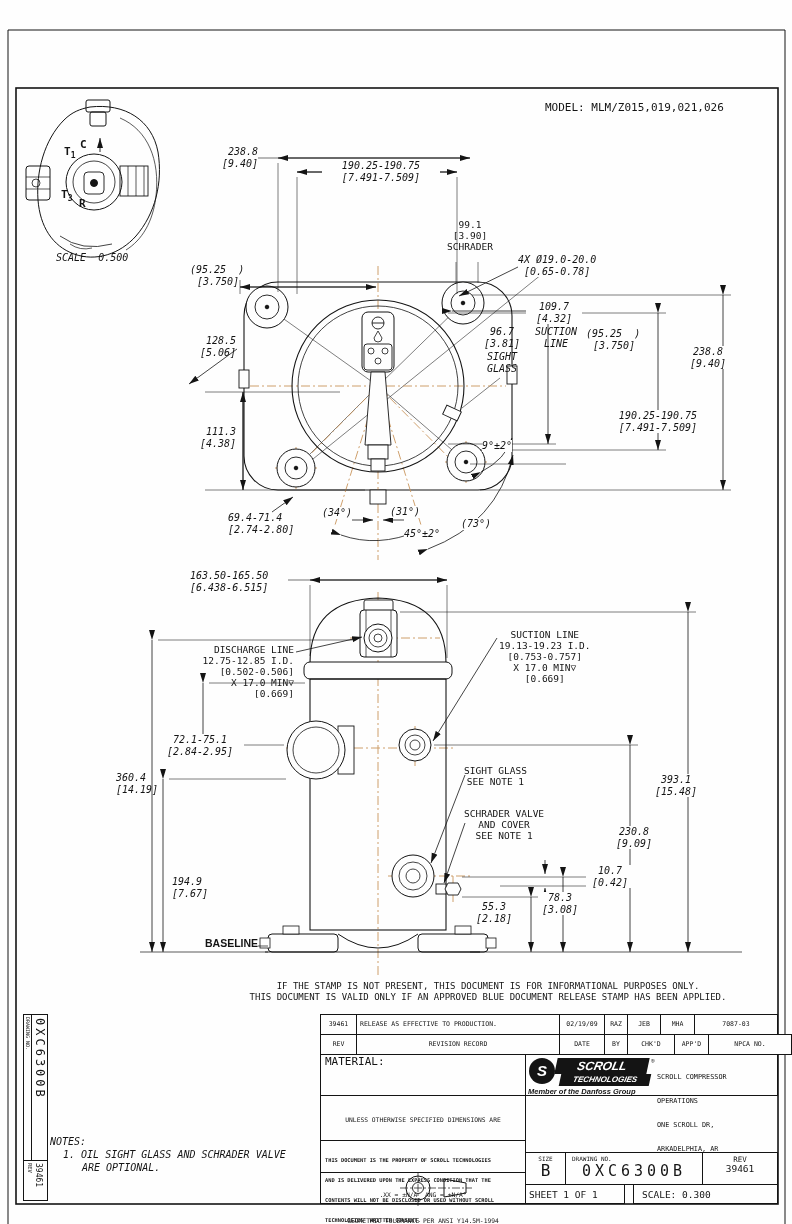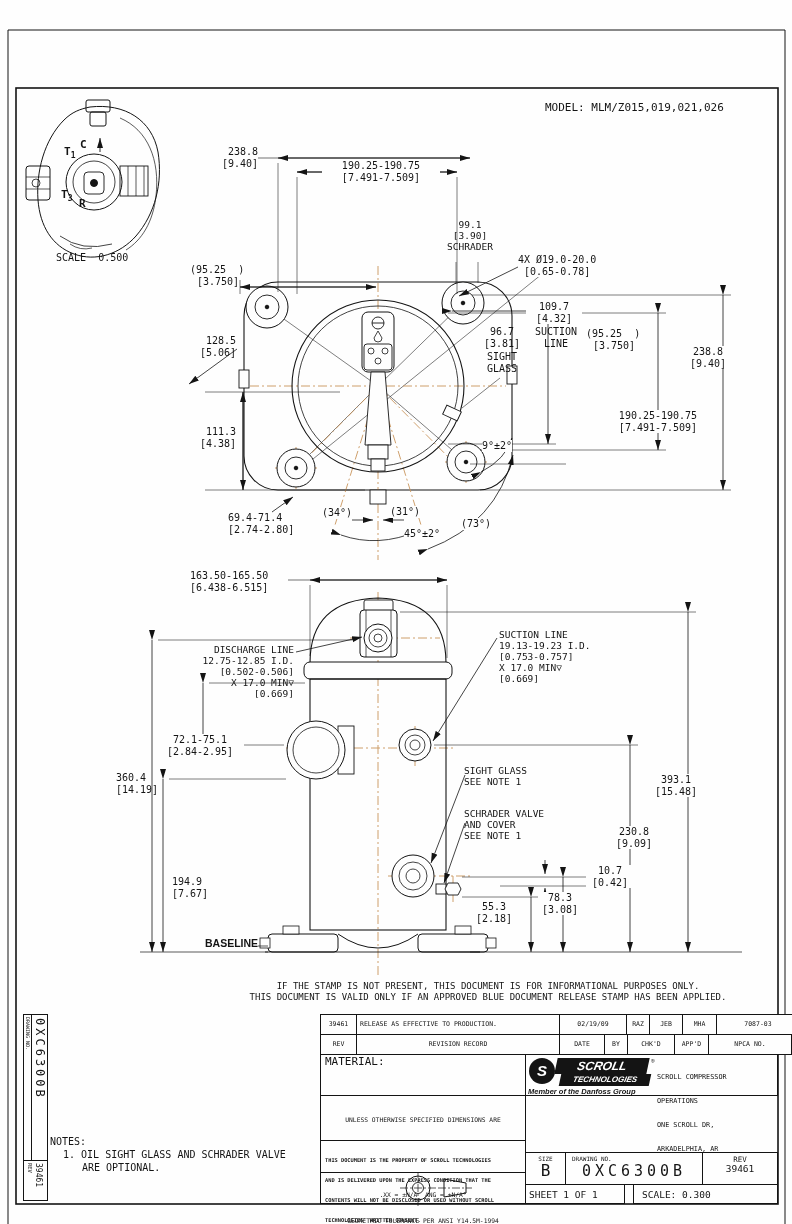--- a/index.html
+++ b/index.html
@@ -1,22 +1,22 @@
 <!DOCTYPE html>
 <html><head>
 <meta charset="utf-8">
 <style>
   html,body{margin:0;padding:0;background:#fff;}
   #sheet{position:relative;width:792px;height:1224px;background:#fefefe;overflow:hidden;
          font-family:"DejaVu Sans Mono",monospace;color:#141414;}
   svg{position:absolute;left:0;top:0;}
   .t{position:absolute;white-space:pre;color:#141414;z-index:5;font-family:"DejaVu Sans Mono",monospace;}
   .f11{font-size:11px;line-height:12.5px;}
-  .f10{font-size:10px;line-height:11.5px;}
-  .f95{font-size:9.5px;line-height:11px;}
+  .f10{font-size:10px;line-height:11.5px;font-style:italic;}
+  .f95{font-size:9.5px;line-height:11px;text-align:center;}
   .f9{font-size:9px;line-height:10.5px;}
   .ctr{text-align:center;}
   .rt{text-align:right;}
   .bg{background:#fefefe;}
   .bg > div{background:#fefefe;}
   .box{position:absolute;border:1px solid #141414;box-sizing:border-box;z-index:4;background:#fefefe;}
   .lbl{font-size:6.5px;line-height:7px;font-family:"DejaVu Sans Mono",monospace;}
   .vtext{writing-mode:vertical-rl;}
   .sans{font-family:"Liberation Sans",sans-serif;}
 </style>
@@ -318,21 +318,21 @@
   <div class="vtext" style="font-size:8px;padding-top:2px;margin-left:1px">39461</div>
 </div>
 
 <div style="position:absolute;left:320px;top:1014px;display:flex;z-index:4">
   <div class="box" style="position:relative;width:37px;height:21px">
         <div class="lbl ctr" style="padding-top:6px">39461</div>
       </div>
   <div class="box" style="position:relative;width:204px;height:21px;margin-left:-1px">
         <div class="lbl" style="padding:6px 0 0 3px">RELEASE AS EFFECTIVE TO PRODUCTION.</div>
       </div>
-  <div class="box" style="position:relative;width:68px;height:21px;margin-left:-1px">
+  <div class="box" style="position:relative;width:46px;height:21px;margin-left:-1px">
         <div class="lbl ctr" style="padding-top:6px">02/19/09</div>
       </div>
   <div class="box" style="position:relative;width:24px;height:21px;margin-left:-1px">
         <div class="lbl ctr" style="padding-top:6px">RAZ</div>
       </div>
   <div class="box" style="position:relative;width:34px;height:21px;margin-left:-1px">
         <div class="lbl ctr" style="padding-top:6px">JEB</div>
       </div>
   <div class="box" style="position:relative;width:35px;height:21px;margin-left:-1px">
         <div class="lbl ctr" style="padding-top:6px">MHA</div>

